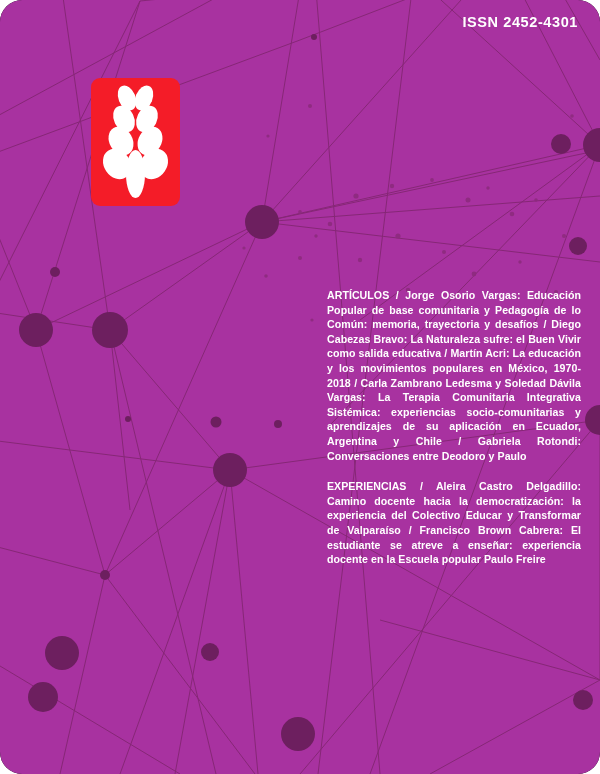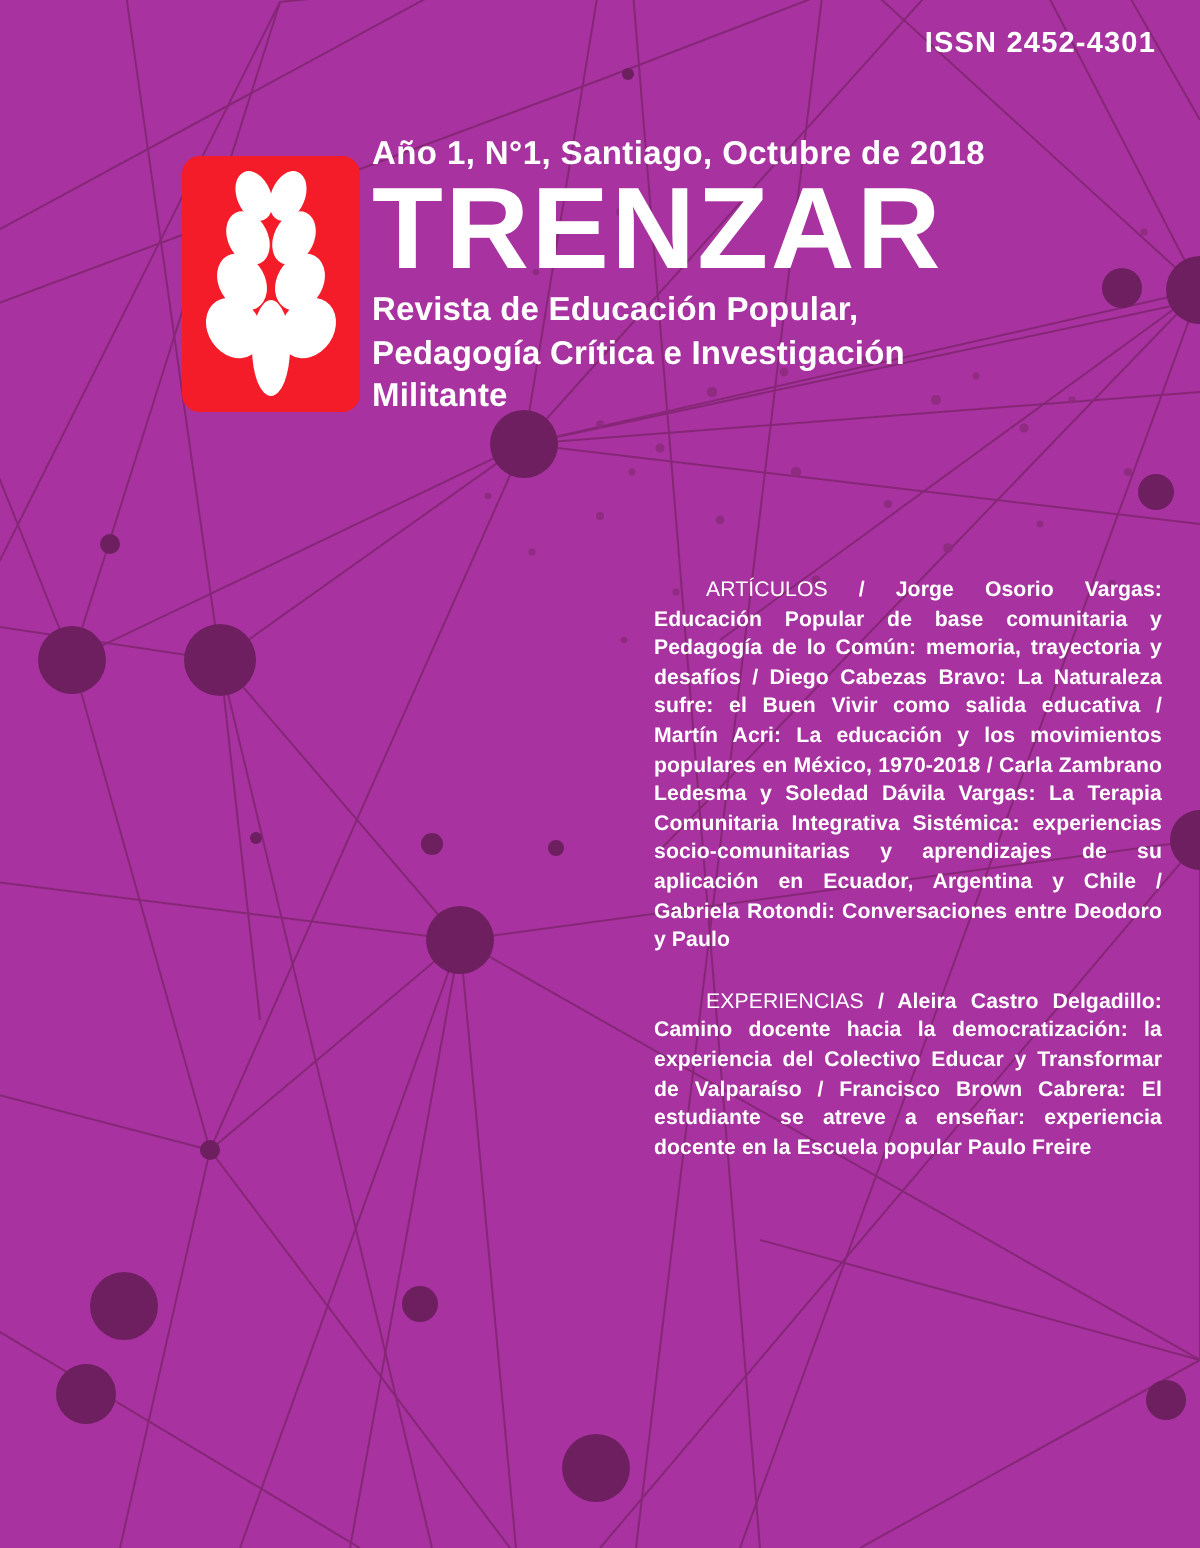--- a/index.html
+++ b/index.html
@@ -7,20 +7,21 @@
     padding: 0;
     background: #ffffff;
   }
   #cover {
     position: relative;
     width: 600px;
     height: 774px;
     overflow: hidden;
     background: #000000;
     font-family: "Liberation Sans", sans-serif;
+    border-radius: 22px;
     -webkit-font-smoothing: antialiased;
   }
   #bg-network {
     position: absolute;
     inset: 0;
     width: 600px;
     height: 774px;
     display: block;
   }
   .content-layer {
@@ -92,21 +93,21 @@
   }
   .toc-section {
     margin-bottom: 16px;
     font-size: 10.6px;
     font-weight: bold;
     line-height: 14.6px;
     text-align: justify;
     letter-spacing: 0.05px;
   }
   .toc-section:last-child { margin-bottom: 0; }
-  .toc-section .sec-label { font-weight: normal; margin-left: 26px; }
+  .toc-section .sec-label { font-weight: bold; }
   .toc-section .sep { font-weight: bold; }
 </style>
 </head>
 <body>
 
 <div id="cover">
 
   <svg id="bg-network" viewBox="0 0 600 774" preserveAspectRatio="none">
     <rect x="0" y="0" width="600" height="774" fill="#a832a0"></rect>
     <g stroke="#80266f" stroke-width="1" fill="none" opacity="0.85">
@@ -225,25 +226,20 @@
           <ellipse cx="59" cy="63" rx="11.5" ry="15" transform="rotate(30 59 63)"></ellipse>
 
           <ellipse cx="26" cy="86" rx="13" ry="16" transform="rotate(-34 26 86)"></ellipse>
           <ellipse cx="63" cy="86" rx="13" ry="16" transform="rotate(34 63 86)"></ellipse>
 
           <ellipse cx="44.5" cy="96" rx="9.5" ry="24"></ellipse>
         </g>
       </svg>
     </div>
 
-    <div id="masthead">
-      <div id="issue-line">Año 1, N°1, Santiago, Octubre de 2018</div>
-      <div id="journal-title">TRENZAR</div>
-      <div id="subtitle">Revista de Educación Popular, Pedagogía Crítica e Investigación Militante</div>
-    </div>
 
     <div id="contents">
 
       <div class="toc-section">
         <span class="sec-label">ARTÍCULOS</span><span class="sep"> / </span><span class="sec-body">Jorge Osorio Vargas: Educación Popular de base comunitaria y Pedagogía de lo Común: memoria, trayectoria y desafíos / Diego Cabezas Bravo: La Naturaleza sufre: el Buen Vivir como salida educativa / Martín Acri: La educación y los movimientos populares en México, 1970-2018 / Carla Zambrano Ledesma y Soledad Dávila Vargas: La Terapia Comunitaria Integrativa Sistémica: experiencias socio-comunitarias y aprendizajes de su aplicación en Ecuador, Argentina y Chile / Gabriela Rotondi:  Conversaciones entre Deodoro y Paulo</span>
       </div>
 
       <div class="toc-section">
         <span class="sec-label">EXPERIENCIAS</span><span class="sep"> / </span><span class="sec-body">Aleira Castro Delgadillo: Camino docente hacia la democratización: la experiencia del Colectivo Educar y Transformar de Valparaíso / Francisco Brown Cabrera: El estudiante se atreve a enseñar: experiencia docente en la Escuela popular Paulo Freire</span>
       </div>

